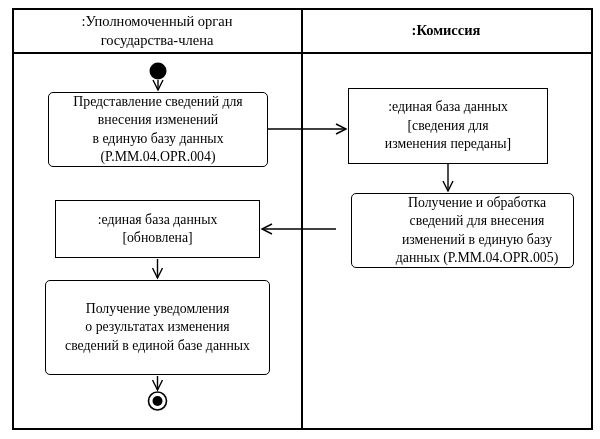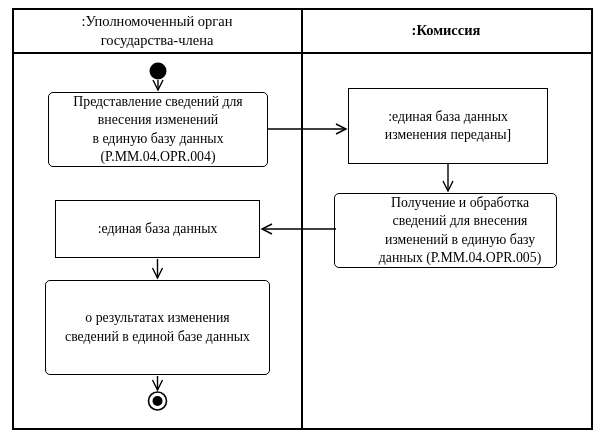--- a/index.html
+++ b/index.html
@@ -55,21 +55,21 @@
     flex-direction: column;
     justify-content: center;
     text-align: center;
     font-size: 13.8px;
     line-height: 18.5px;
     z-index: 2;
   }
   .node.rounded { border-radius: 5px; }
   #submit-action   { left: 48px;  top: 92px;  width: 220px; height: 75px; }
   #db-transferred  { left: 348px; top: 88px;  width: 200px; height: 76px; }
-  #process-action  { left: 334px; top: 193px; width: 223px; height: 75px; padding-left: 29px; }
+  #process-action  { left: 351px; top: 193px; width: 223px; height: 75px; padding-left: 29px; }
   #db-updated      { left: 55px;  top: 200px; width: 205px; height: 58px; }
   #notify-action   { left: 45px;  top: 280px; width: 225px; height: 95px; }
   #connectors {
     position: absolute;
     left: 0; top: 0;
     width: 600px; height: 439px;
     z-index: 3;
     pointer-events: none;
   }
 </style>
@@ -92,35 +92,38 @@
 
   <div class="node rounded" id="submit-action">
     <div>Представление сведений для</div>
     <div>внесения изменений</div>
     <div>в единую базу данных</div>
     <div>(P.MM.04.OPR.004)</div>
   </div>
 
   <div class="node" id="db-transferred">
     <div>:единая база данных</div>
+    <div>[сведения для</div>
     <div>изменения переданы]</div>
   </div>
 
   <div class="node rounded" id="process-action">
     <div>Получение и обработка</div>
     <div>сведений для внесения</div>
     <div>изменений в единую базу</div>
     <div>данных (P.MM.04.OPR.005)</div>
   </div>
 
   <div class="node" id="db-updated">
     <div>:единая база данных</div>
+    <div>[обновлена]</div>
   </div>
 
   <div class="node rounded" id="notify-action">
+    <div>Получение уведомления</div>
     <div>о результатах изменения</div>
     <div>сведений в единой базе данных</div>
   </div>
 
   <svg id="connectors" viewBox="0 0 600 439" xmlns="http://www.w3.org/2000/svg">
     <defs>
       <marker id="arrowhead" markerUnits="userSpaceOnUse" markerWidth="14" markerHeight="12" viewBox="0 0 14 12" refX="12" refY="6" orient="auto">
         <path d="M2,1 L12,6 L2,11" fill="none" stroke="#000" stroke-width="1.4"></path>
       </marker>
     </defs>

